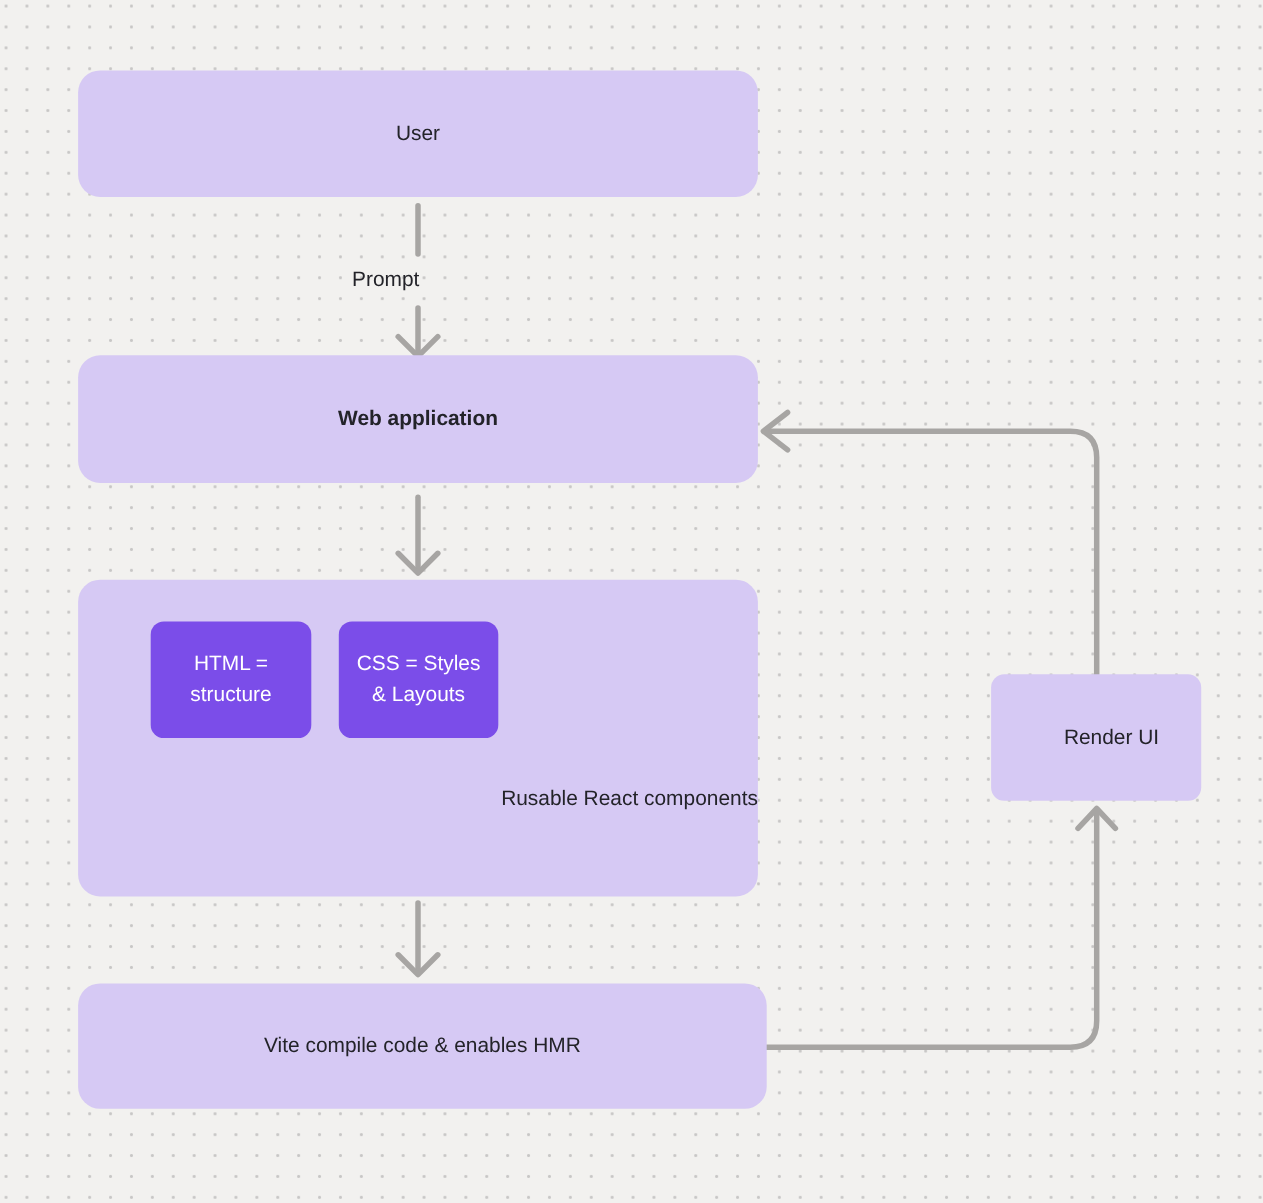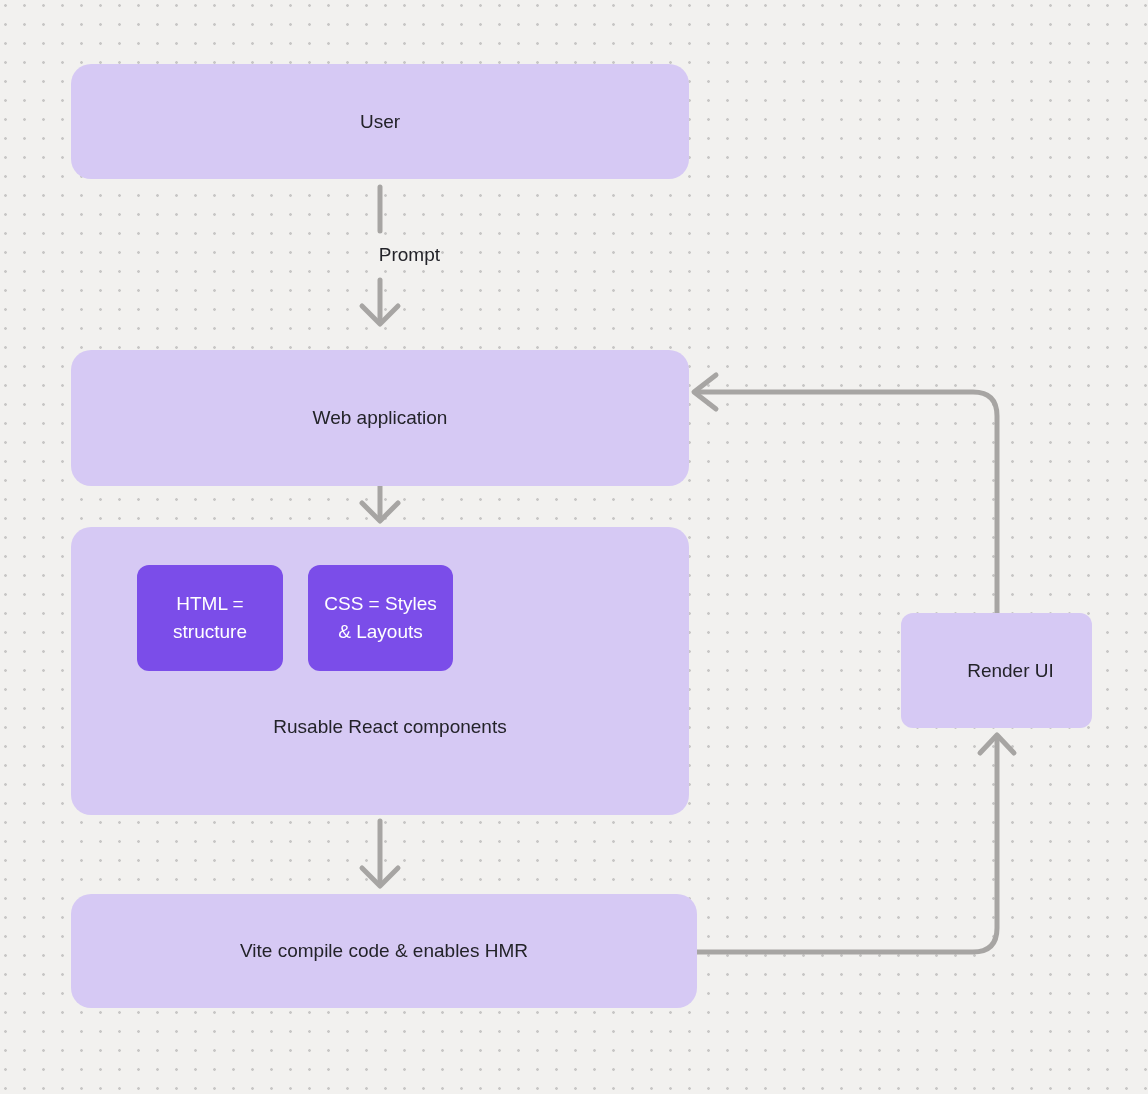--- a/index.html
+++ b/index.html
@@ -41,21 +41,21 @@
     background:var(--light);
     border-radius:20px;
     display:flex;
     align-items:center;
     justify-content:center;
     font-size:19px;
     color:var(--ink);
     text-align:center;
   }
   .node-user{left:71px;top:64px;width:618px;height:115px;}
-  .node-webapp{left:71px;top:350px;width:618px;height:136px;}
+  .node-webapp{left:71px;top:323px;width:618px;height:116px;font-weight:bold;}
   .node-group{left:71px;top:527px;width:618px;height:288px;}
   .node-vite{left:71px;top:894px;width:626px;height:114px;}
   .node-render{left:901px;top:613px;width:191px;height:115px;border-radius:12px;padding-left:28px;}
   .pill{
     position:absolute;
     top:38px;
     height:106px;
     background:var(--dark);
     border-radius:12px;
     color:#ffffff;
@@ -67,29 +67,29 @@
     justify-content:center;
     text-align:center;
   }
   .pill-html{left:66px;width:146px;}
   .pill-css{left:237px;width:145px;}
   .pill-js{left:407px;width:145px;}
   .group-caption{
     position:absolute;
     left:0;right:0;
     top:189px;
-    text-align:center;
+    text-align:right;
     font-size:19px;
     color:var(--ink);
     padding-left:20px;
   }
   .edge-label{
     position:absolute;
     left:320px;top:244px;width:120px;
-    text-align:right;
+    text-align:left;
     font-size:19px;
     color:var(--ink);
   }
 </style>
 </head>
 <body>
 
 <div class="canvas">
 
   <svg class="connectors" viewBox="0 0 1148 1094" xmlns="http://www.w3.org/2000/svg">

